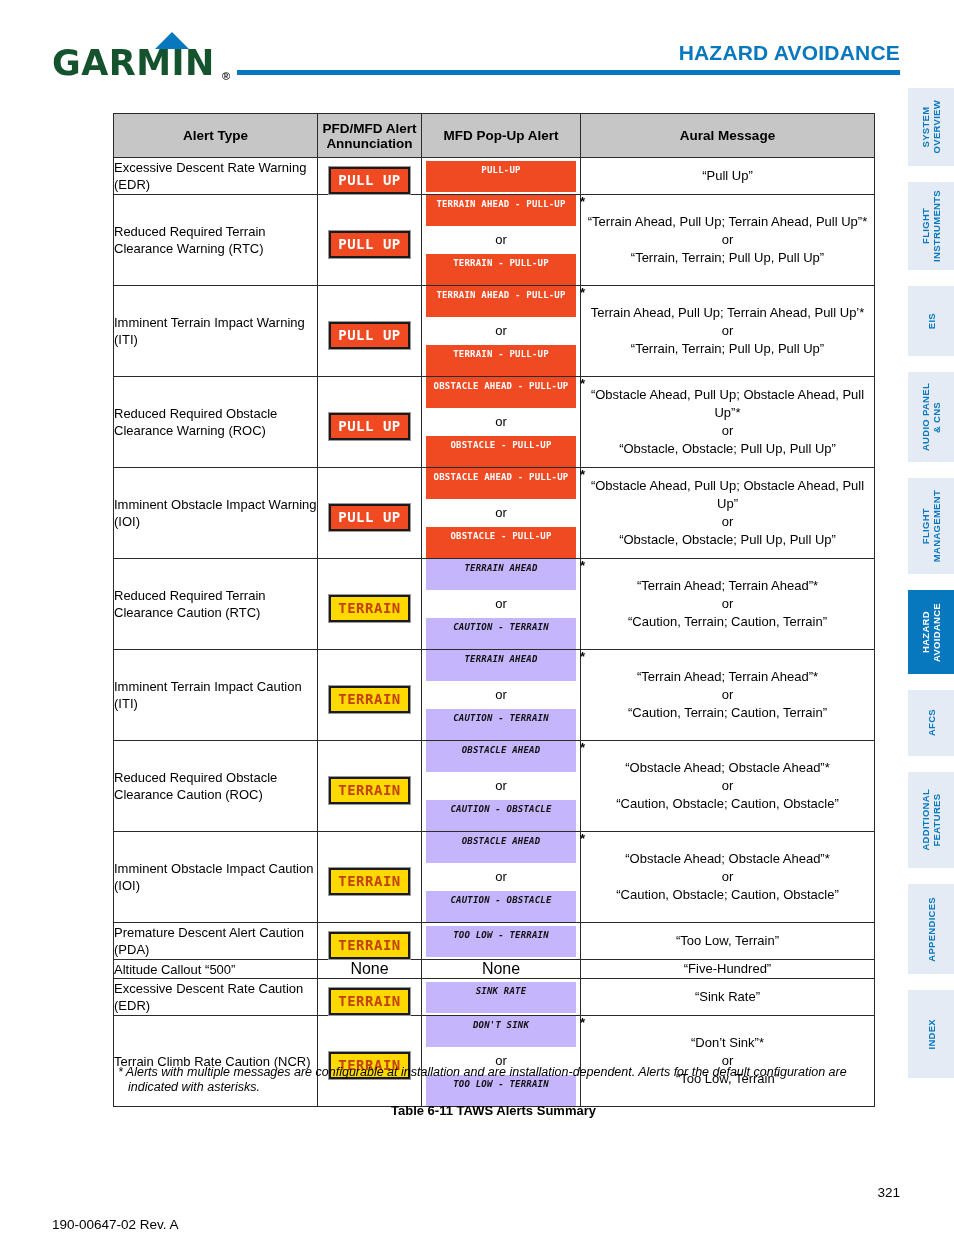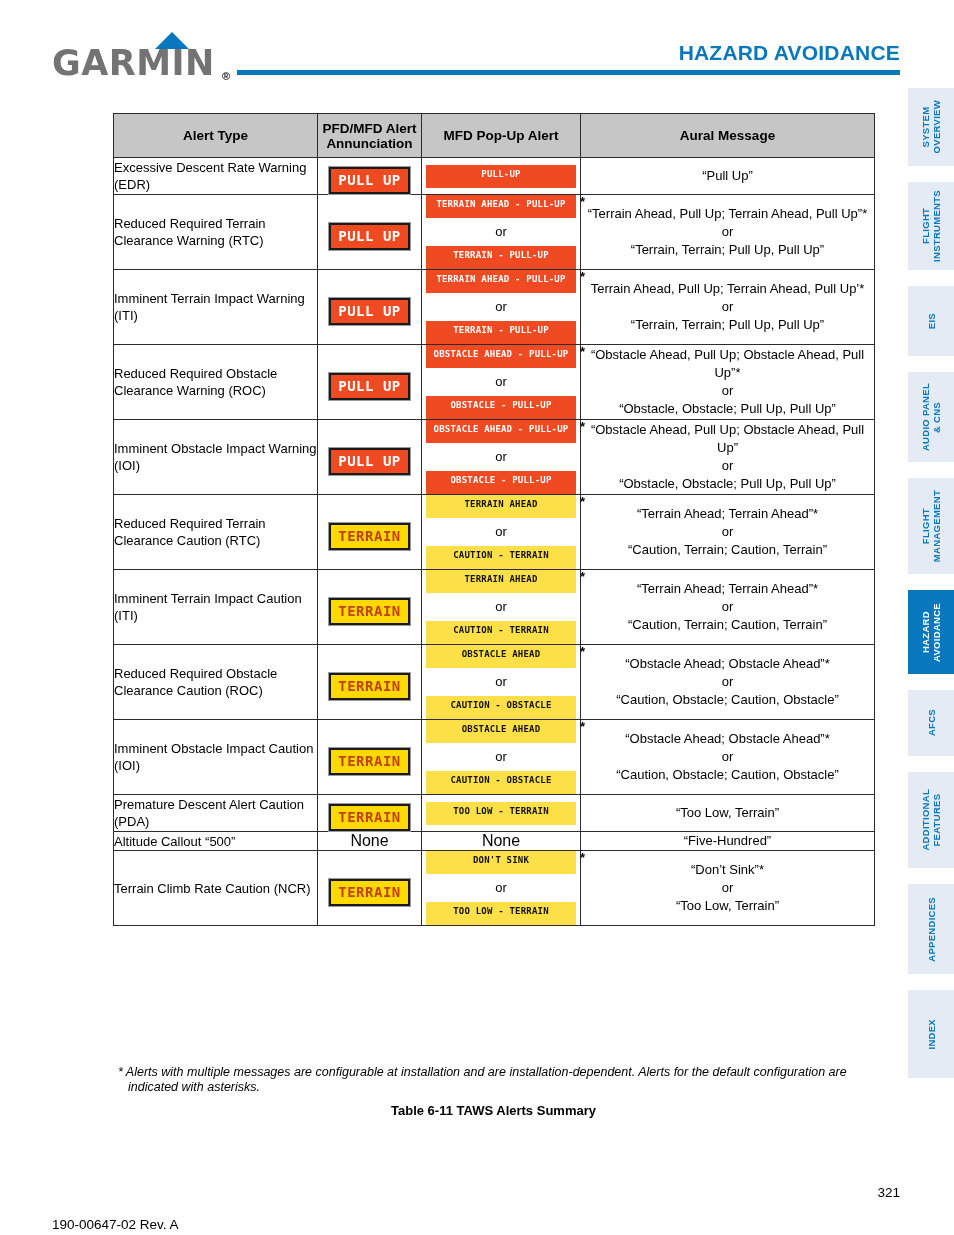--- a/index.html
+++ b/index.html
@@ -33,21 +33,21 @@
     border-right: 17px solid transparent;
     border-bottom: 17px solid #0878BE;
   }
   #logo-text {
     position: absolute;
     left: 0; top: 14px;
     font-family: "DejaVu Sans", sans-serif;
     font-size: 35px;
     font-weight: bold;
     letter-spacing: 0.5px;
-    color: #737373;
+    color: #14532d;
     line-height: 1;
   }
   #logo-reg {
     position: absolute;
     left: 170px; top: 38px;
     font-size: 11px;
     font-weight: bold;
     color: #111;
   }
   #header-rule {
@@ -181,25 +181,25 @@
     align-items: center;
     justify-content: center;
   }
   .popup-bar {
     width: 150px;
     font-family: "DejaVu Sans Mono", monospace;
     font-size: 9px;
     font-weight: bold;
     letter-spacing: 0.2px;
     line-height: 1;
-    padding: 5px 2px 9px 2px;
+    padding: 5px 2px 17px 2px;
     text-align: center;
   }
   .popup-bar.orange { background: #F04A23; color: #ffffff; }
-  .popup-bar.yellow { background: #fde047; color: #111111; }
+  .popup-bar.yellow { background: #c4b5fd; color: #111111; font-style: italic; }
   .star {
     position: absolute;
     right: -9px;
     top: -1px;
     font-size: 13px;
     font-weight: bold;
     color: #000;
   }
   .or-text {
     font-size: 13px;
@@ -526,20 +526,34 @@
               <div class="popup-row">
                 <span class="plain-none">None</span>
               </div>
             </div>
           </td>
           <td class="aural">
             <span class="aural-line">“Five-Hundred”</span>
           </td>
         </tr>
         <tr>
+          <td class="alert-type">Excessive Descent Rate Caution (EDR)</td>
+          <td class="pfd"><span class="pfd-chip terrain">TERRAIN</span></td>
+          <td class="popup">
+            <div class="popup-stack">
+              <div class="popup-row">
+                <div class="popup-bar yellow">SINK RATE</div>
+              </div>
+            </div>
+          </td>
+          <td class="aural">
+            <span class="aural-line">“Sink Rate”</span>
+          </td>
+        </tr>
+        <tr>
           <td class="alert-type">Terrain Climb Rate Caution (NCR)</td>
           <td class="pfd"><span class="pfd-chip terrain">TERRAIN</span></td>
           <td class="popup">
             <div class="popup-stack">
               <div class="popup-row">
                 <div class="popup-bar yellow">DON'T SINK</div>
                 <span class="star">*</span>
               </div>
               <div class="or-text">or</div>
               <div class="popup-row">

